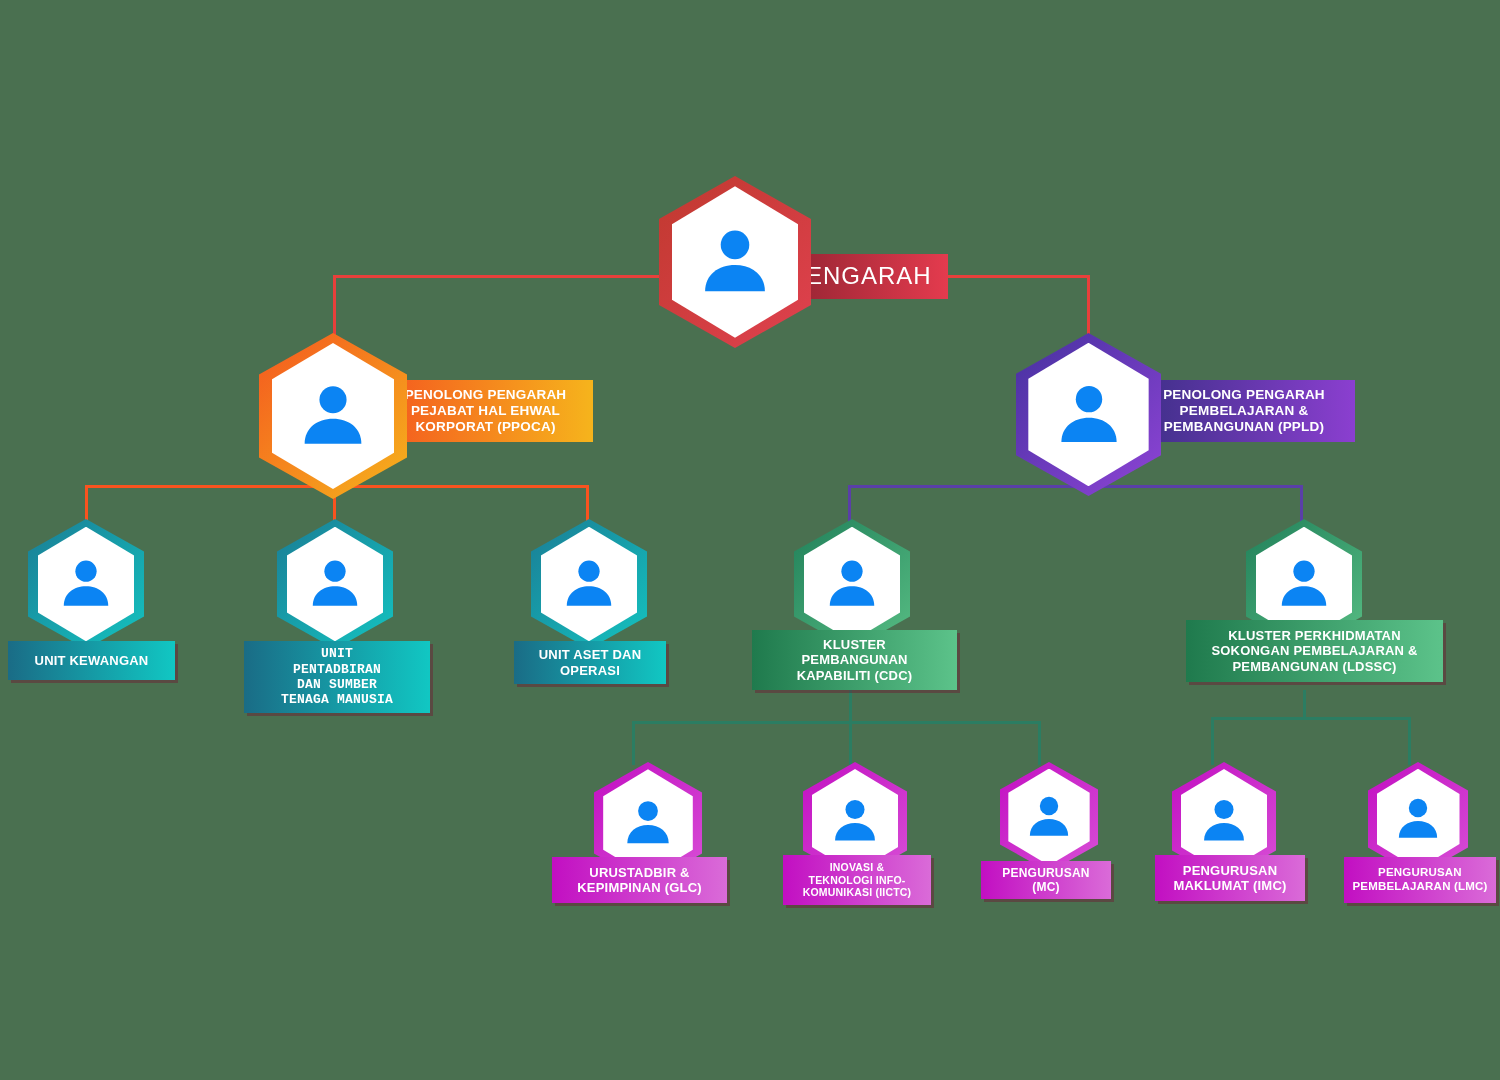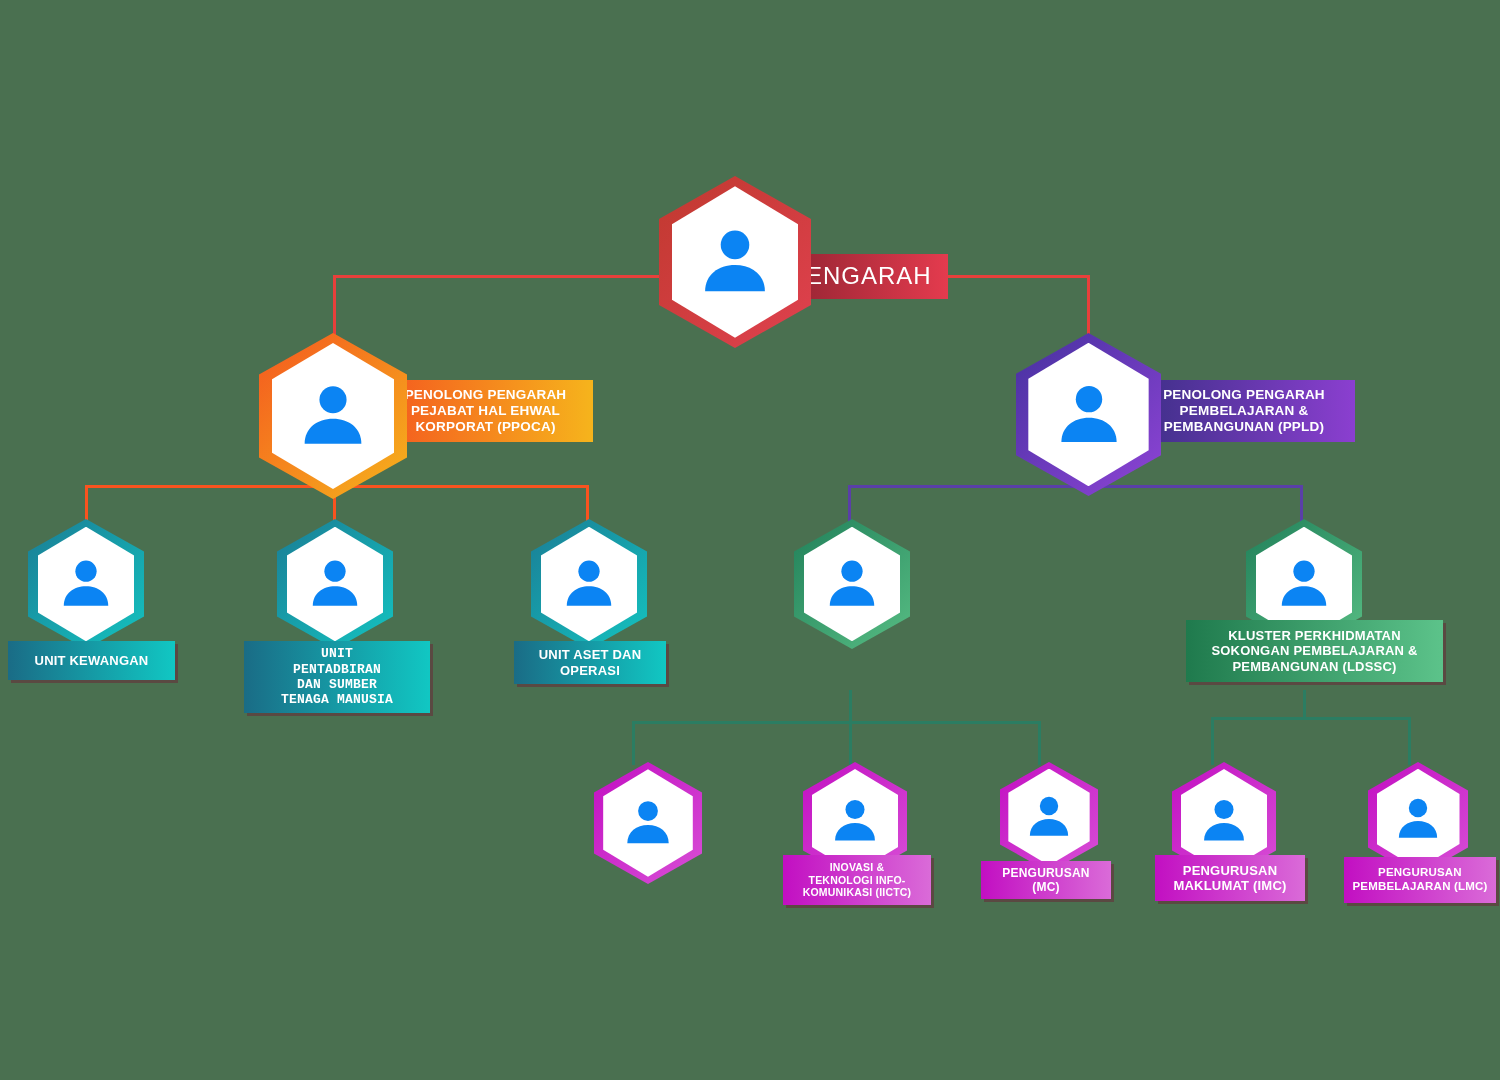--- a/index.html
+++ b/index.html
@@ -196,20 +196,26 @@
   <div class="hex" style="left:794px;top:519px;width:116px;height:130px;">
     <div class="ring" style="background:linear-gradient(135deg,#21805a 0%,#57bd83 100%);"></div>
     <div class="inner"></div>
     <div class="person">
       <svg width="58" height="58" viewBox="0 0 24 24">
           <circle cx="12" cy="7.2" r="4.4" fill="#0b84f3"></circle>
           <path d="M2.8 21.5c0-5.1 4.1-8.1 9.2-8.1s9.2 3 9.2 8.1z" fill="#0b84f3"></path>
         </svg>
     </div>
   </div>
+  <div class="lbl shadow" style="left:752px;top:630px;width:205px;height:60px;font-size:13px;white-space:pre-line;
+              background:linear-gradient(90deg,#1f7a4d 0%,#5cc38a 100%);">
+    <span>KLUSTER
+PEMBANGUNAN
+KAPABILITI (CDC)</span>
+  </div>
 
   <div class="hex" style="left:1246px;top:519px;width:116px;height:130px;">
     <div class="ring" style="background:linear-gradient(135deg,#21805a 0%,#57bd83 100%);"></div>
     <div class="inner"></div>
     <div class="person">
       <svg width="58" height="58" viewBox="0 0 24 24">
           <circle cx="12" cy="7.2" r="4.4" fill="#0b84f3"></circle>
           <path d="M2.8 21.5c0-5.1 4.1-8.1 9.2-8.1s9.2 3 9.2 8.1z" fill="#0b84f3"></path>
         </svg>
     </div>
@@ -224,20 +230,25 @@
   <div class="hex" style="left:594px;top:762px;width:108px;height:122px;">
     <div class="ring" style="background:linear-gradient(135deg,#c20fc2 0%,#d84fd6 100%);"></div>
     <div class="inner"></div>
     <div class="person">
       <svg width="54" height="54" viewBox="0 0 24 24">
           <circle cx="12" cy="7.2" r="4.4" fill="#0b84f3"></circle>
           <path d="M2.8 21.5c0-5.1 4.1-8.1 9.2-8.1s9.2 3 9.2 8.1z" fill="#0b84f3"></path>
         </svg>
     </div>
   </div>
+  <div class="lbl shadow" style="left:552px;top:857px;width:175px;height:46px;font-size:13px;white-space:pre-line;
+              background:linear-gradient(90deg,#c20fc2 0%,#da6bd8 100%);">
+    <span>URUSTADBIR &amp;
+KEPIMPINAN (GLC)</span>
+  </div>
 
   <div class="hex" style="left:803px;top:762px;width:104px;height:118px;">
     <div class="ring" style="background:linear-gradient(135deg,#c20fc2 0%,#d84fd6 100%);"></div>
     <div class="inner"></div>
     <div class="person">
       <svg width="52" height="52" viewBox="0 0 24 24">
           <circle cx="12" cy="7.2" r="4.4" fill="#0b84f3"></circle>
           <path d="M2.8 21.5c0-5.1 4.1-8.1 9.2-8.1s9.2 3 9.2 8.1z" fill="#0b84f3"></path>
         </svg>
     </div>

